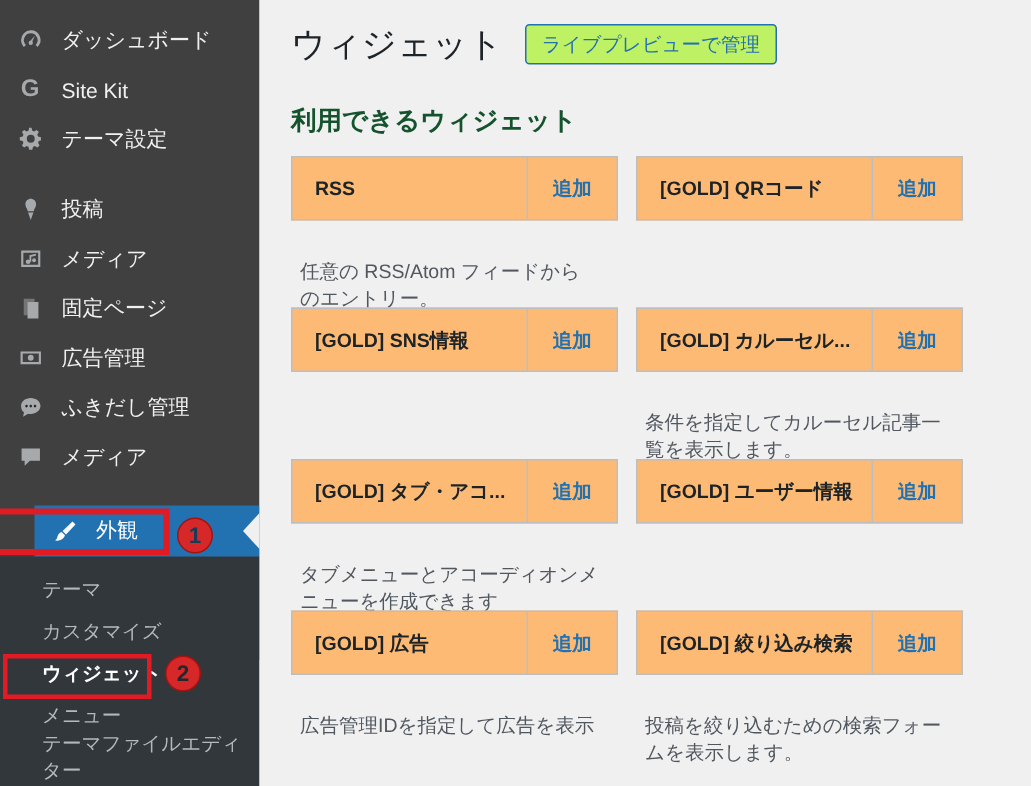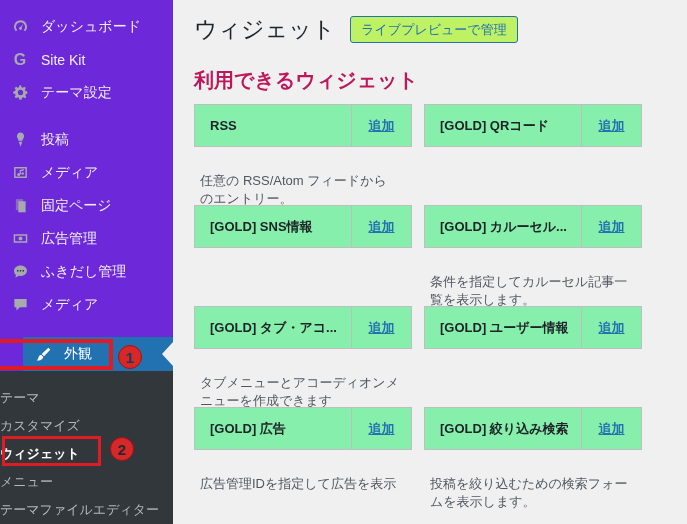--- a/index.html
+++ b/index.html
@@ -4,21 +4,21 @@
 <style>
   html,body{margin:0;padding:0;}
   body{
     width:687px;height:524px;position:relative;overflow:hidden;
     font-family:"Liberation Sans","DejaVu Sans",sans-serif;
     background:#f0f0f1;
   }
   
   .sidebar{
     position:absolute;left:0;top:0;width:173px;height:440px;
-    background:#6d28d9;color:#f0f0f1;
+    background:#404040;color:#f0f0f1;
   }
   .menu-top{padding-top:10px;}
   .menu-item{
     height:33px;display:flex;align-items:center;gap:11px;
     padding-left:10px;font-size:14px;color:#f0f0f1;cursor:pointer;
   }
   .menu-item .ico{
     width:20px;height:20px;display:flex;align-items:center;justify-content:center;
     color:#a7aaad;flex:0 0 20px;font-size:15px;line-height:20px;
   }
@@ -31,60 +31,60 @@
   .menu-item.active .ico{color:#fff;}
   .menu-item.active::after{
     content:"";position:absolute;right:0;top:50%;transform:translateY(-50%);
     border-top:12px solid transparent;border-bottom:12px solid transparent;
     border-right:11px solid #f0f0f1;
   }
   .submenu{
     background:#32373c;padding:8px 0 5px;min-height:145px;
   }
   .submenu-item{
-    height:28px;display:flex;align-items:flex-end;padding-left:0;
+    height:28px;display:flex;align-items:center;padding-left:28px;
     font-size:13px;color:#b4b9be;cursor:pointer;
   }
   .submenu-item.current{color:#fff;font-weight:bold;}
   
   .content{
     position:absolute;left:173px;top:0;width:514px;height:524px;
     background:#f0f0f1;padding:0 0 0 21px;box-sizing:border-box;
   }
   .page-head{display:flex;align-items:center;margin-top:15px;}
   .page-title{
     font-size:23px;font-weight:400;color:#1d2327;line-height:29px;margin:0;
   }
   .live-preview-btn{
     margin-left:15px;background:#bef264;border:1px solid #2271b1;border-radius:3px;
     color:#2271b1;font-size:13px;line-height:1;padding:6px 10px;cursor:pointer;
     font-family:inherit;
   }
   .section-title{
-    margin:26px 0 10px;font-size:20px;font-weight:bold;color:#be185d;line-height:21px;
+    margin:26px 0 10px;font-size:17px;font-weight:bold;color:#14532d;line-height:21px;
   }
   .widget-grid{
     margin-top:13px;display:grid;grid-template-columns:218px 218px;
     column-gap:12px;grid-auto-rows:101px;
   }
   .widget-card{}
   .widget-header{
-    height:43px;box-sizing:border-box;background:#86efac;
+    height:43px;box-sizing:border-box;background:#fdba74;
     border:1px solid #bcbec0;display:flex;align-items:stretch;cursor:move;
   }
   .widget-title{
     flex:1;display:flex;align-items:center;padding-left:15px;
     font-size:13px;font-weight:bold;color:#1d2327;overflow:hidden;white-space:nowrap;
   }
   .widget-add{
     width:59px;flex:0 0 59px;border-left:1px solid #bcbec0;
     display:flex;align-items:center;justify-content:center;
   }
   .widget-add a{
-    color:#2271b1;font-size:13px;font-weight:600;text-decoration:underline;cursor:pointer;
+    color:#2271b1;font-size:13px;font-weight:600;cursor:pointer;
   }
   .widget-desc{
     padding:12px 12px 0 6px;font-size:13px;line-height:18px;color:#50575e;
   }
   
   .anno{position:absolute;pointer-events:none;}
   .anno-box{border:4px solid #e01b24;box-sizing:border-box;background:transparent;}
   .anno-box.thin{border-width:3px;}
   .anno-badge{
     width:24px;height:24px;border-radius:50%;background:#d62828;

